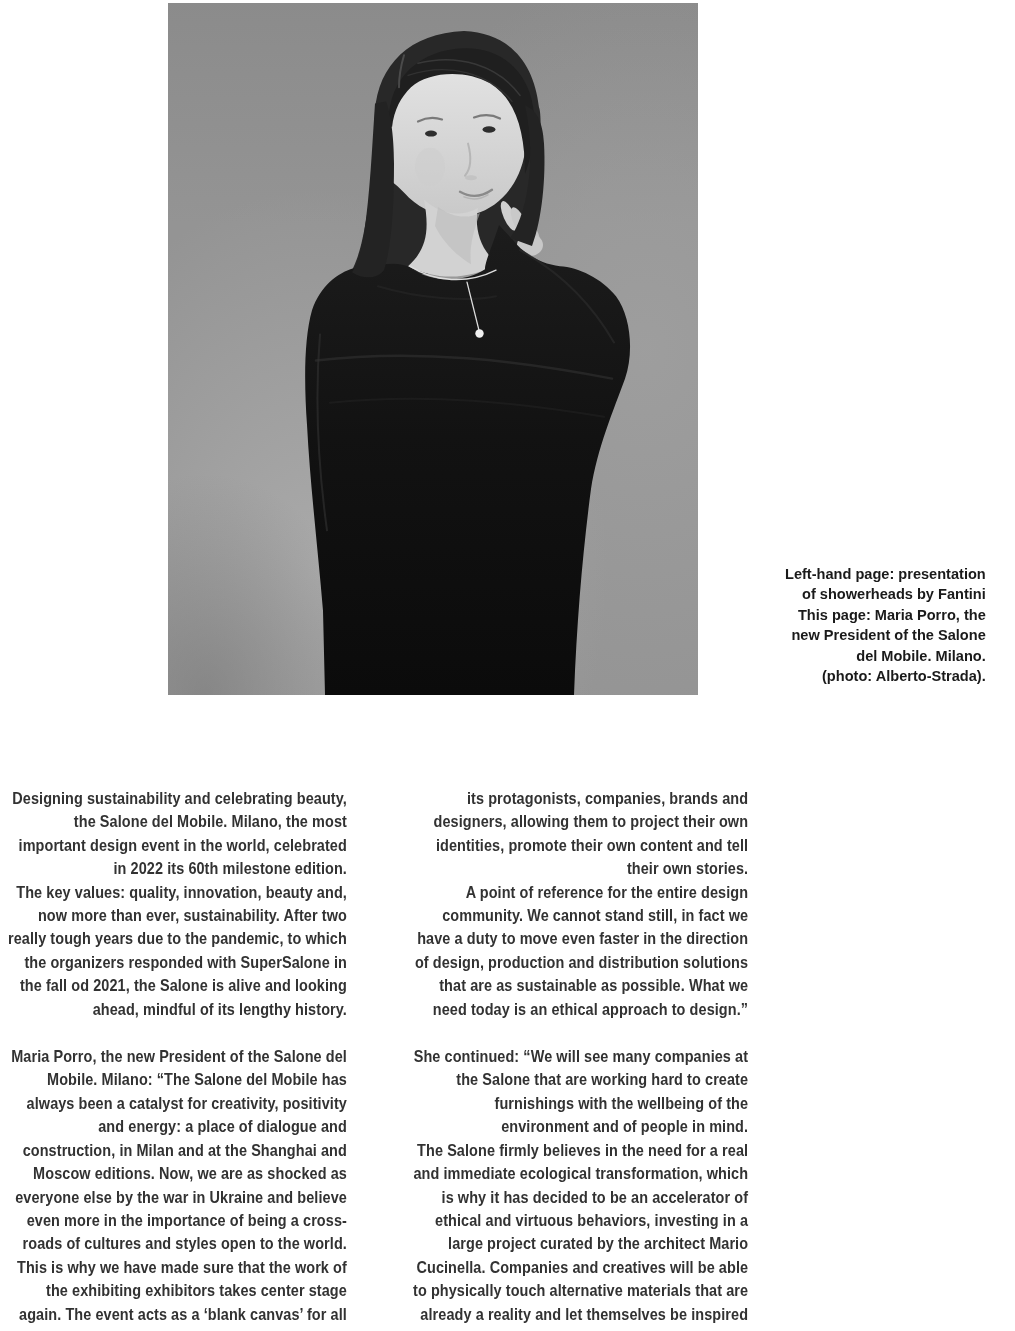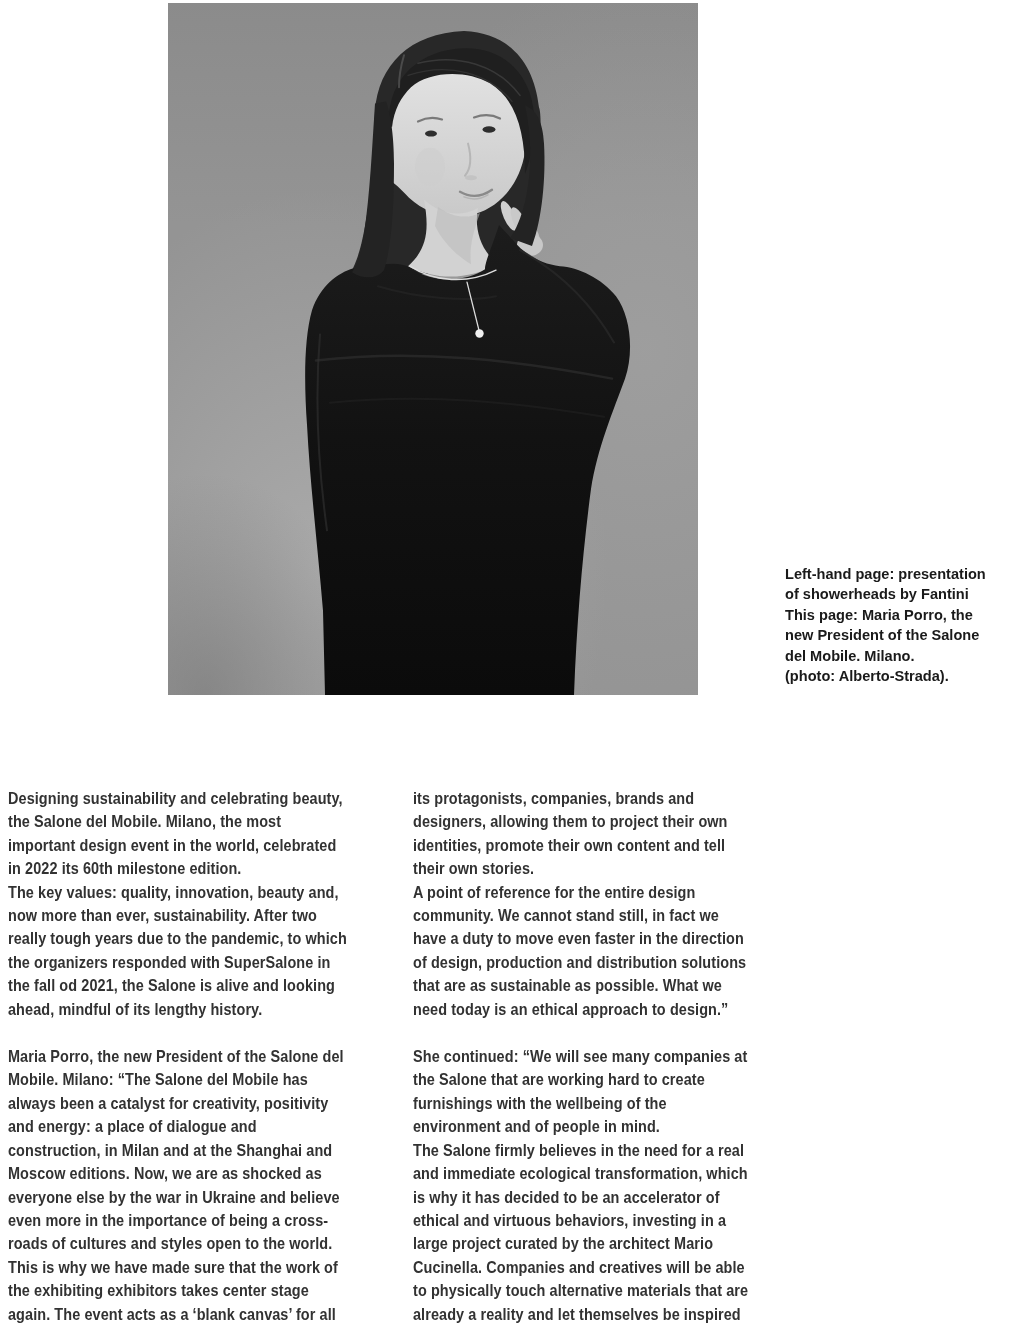--- a/index.html
+++ b/index.html
@@ -1,20 +1,21 @@
 <!DOCTYPE html>
 <html><head>
 <meta charset="utf-8">
 <title>Magazine page</title>
 <style>
   html,body { margin:0; padding:0; background:#ffffff; }
   .page {
     position:relative; width:1015px; height:1331px;
     background:#ffffff; overflow:hidden;
     font-family:"Liberation Sans", sans-serif;
+    text-align:right;
   }
   .photo {
     position:absolute; left:168px; top:3px; width:530px; height:692px;
     margin:0; padding:0;
   }
   .photo svg { display:block; width:100%; height:100%; }
   .caption {
     position:absolute; left:785px; top:564px;
     white-space:pre;
     font-weight:700; font-size:15.5px; line-height:20.4px;

